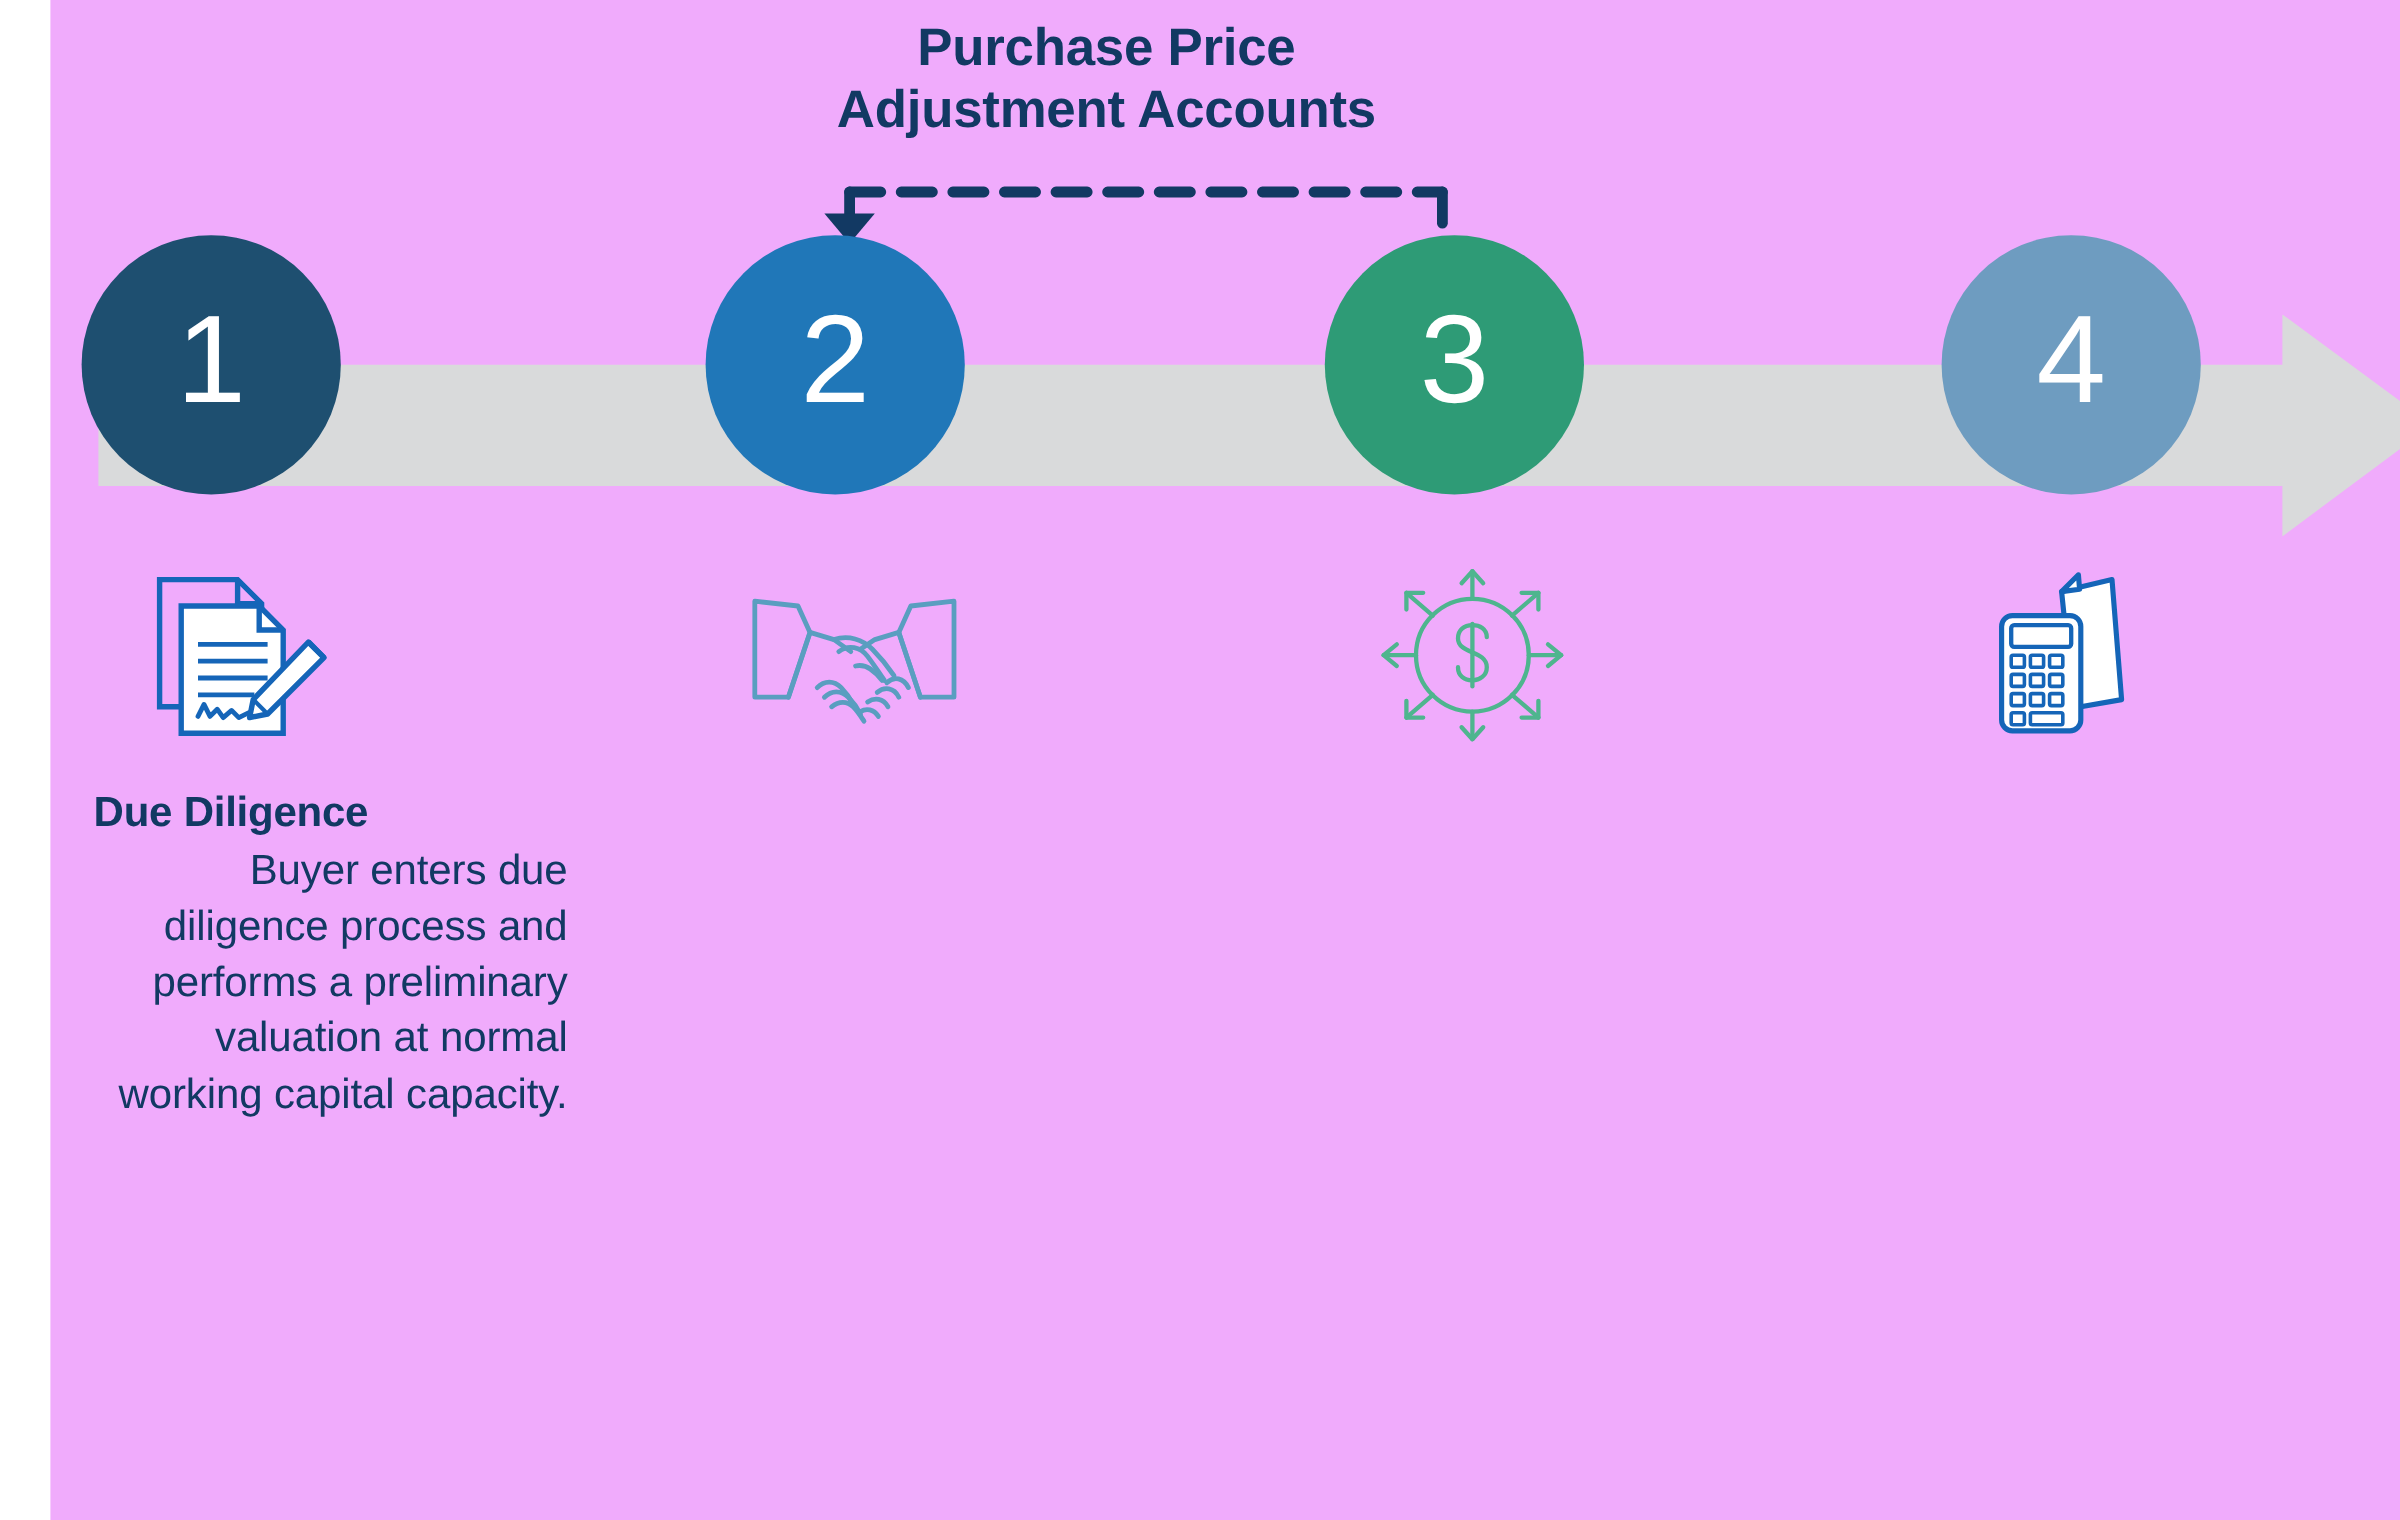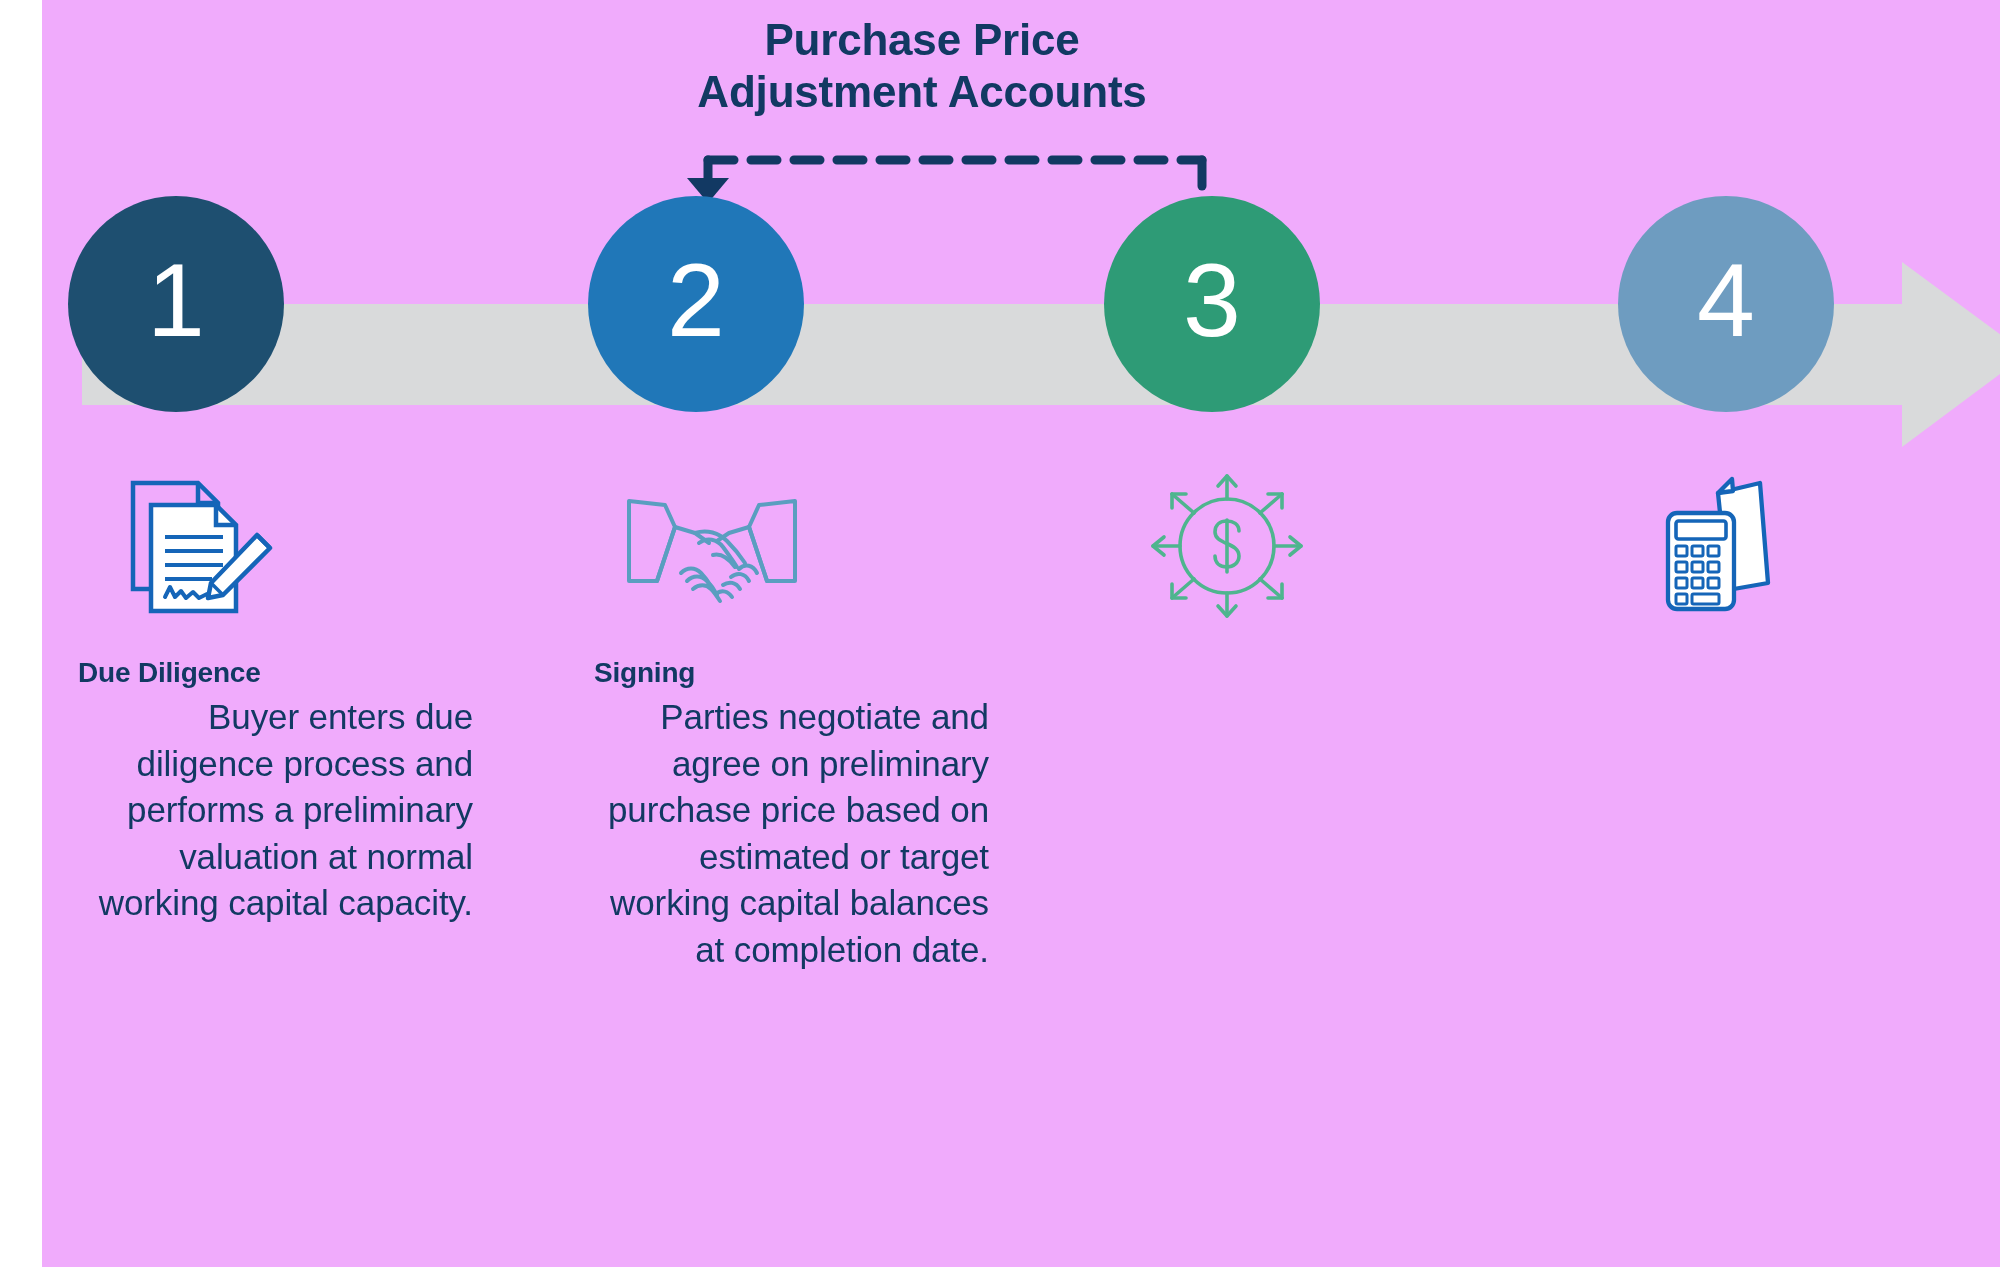--- a/index.html
+++ b/index.html
@@ -96,21 +96,21 @@
     top: 655px;
     width: 395px;
   }
   .col1 { left: 36px; }
   .col2 { left: 552px; }
   .col3 { left: 1062px; width: 420px; }
   .col4 { left: 1576px; width: 410px; }
 
   .col-title {
     color: #123963;
-    font-size: 28px;
+    font-size: 35px;
     font-weight: bold;
     line-height: 1.25;
     margin-bottom: 4px;
     letter-spacing: -0.2px;
   }
 
   .col-body {
     color: #123963;
     font-size: 35px;
     font-weight: normal;
@@ -273,22 +273,18 @@
         <rect x="32" y="123" width="27" height="10" rx="1.5" stroke-width="3"></rect>
       </g>
     </svg>
   </div>
 
   <div class="col col1">
     <div class="col-title">Due Diligence</div>
     <div class="col-body">Buyer enters due diligence process and performs a preliminary valuation at normal working capital capacity.</div>
   </div>
 
-  <div class="col col2">
-    <div class="col-title">Signing</div>
-    <div class="col-body">Parties negotiate and agree on preliminary purchase price based on estimated or target working capital balances at completion date.</div>
-  </div>
 
   <div class="col col3">
   </div>
 
 
 </div>
 
 </body></html>

